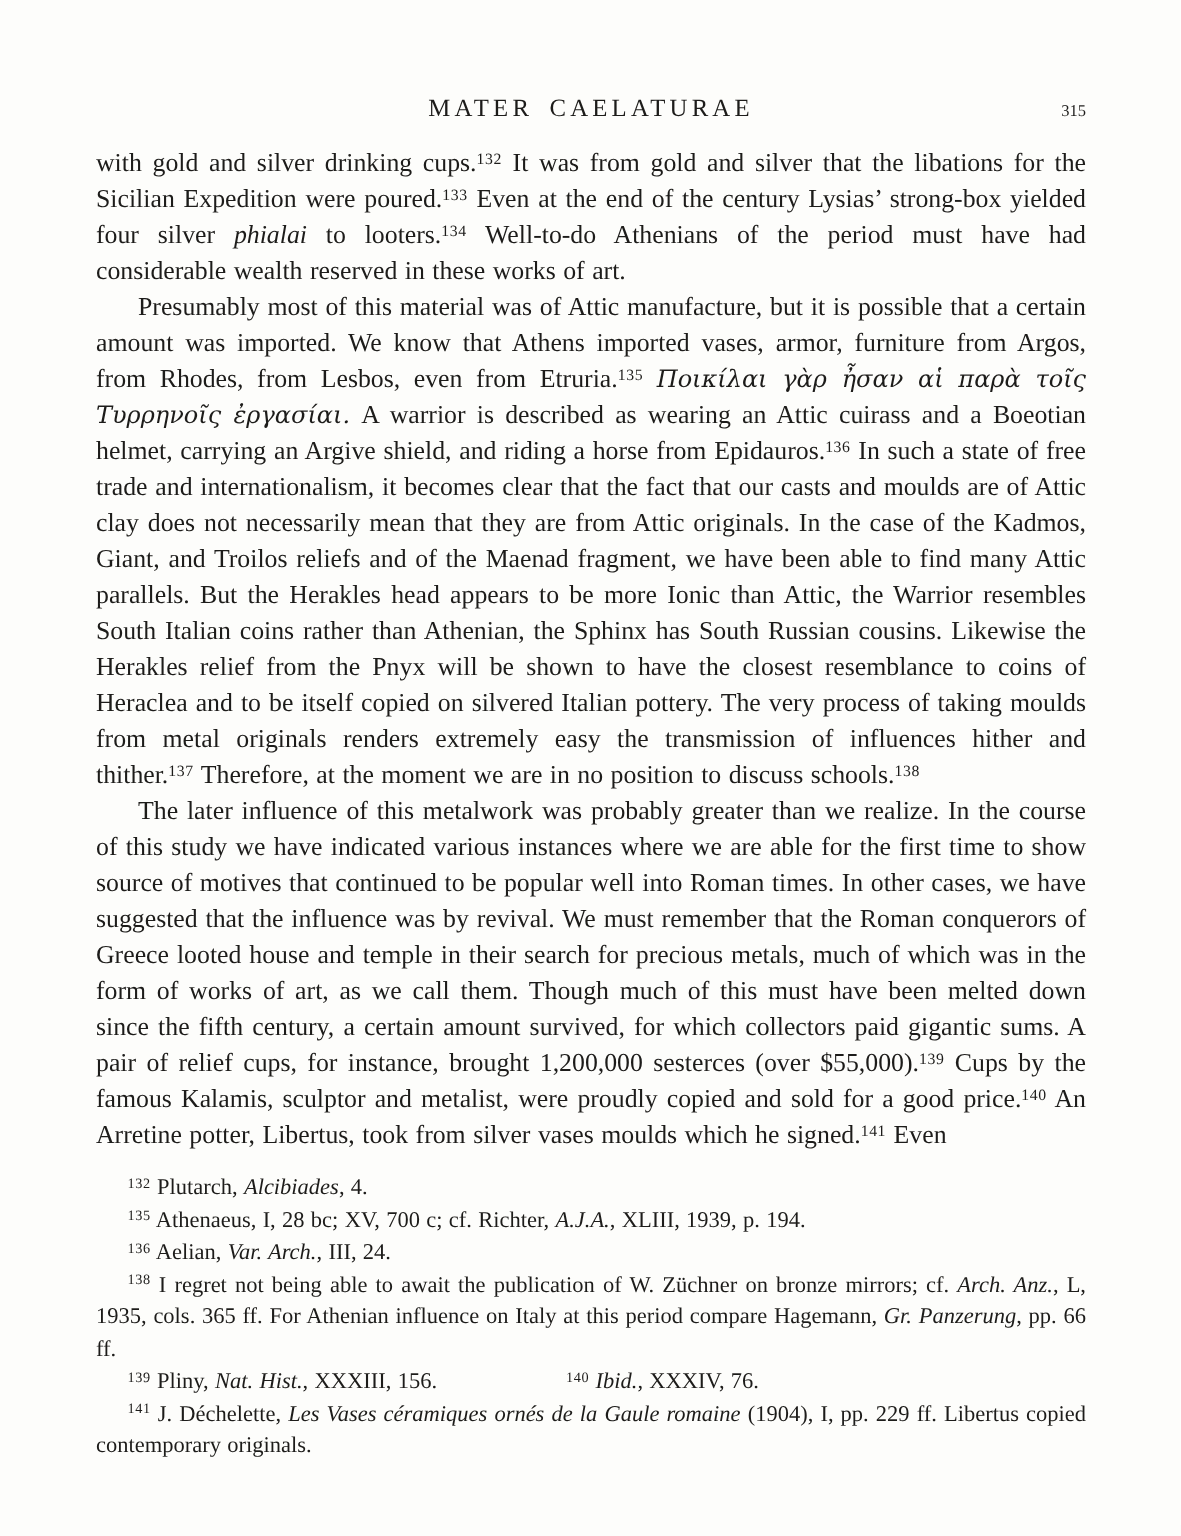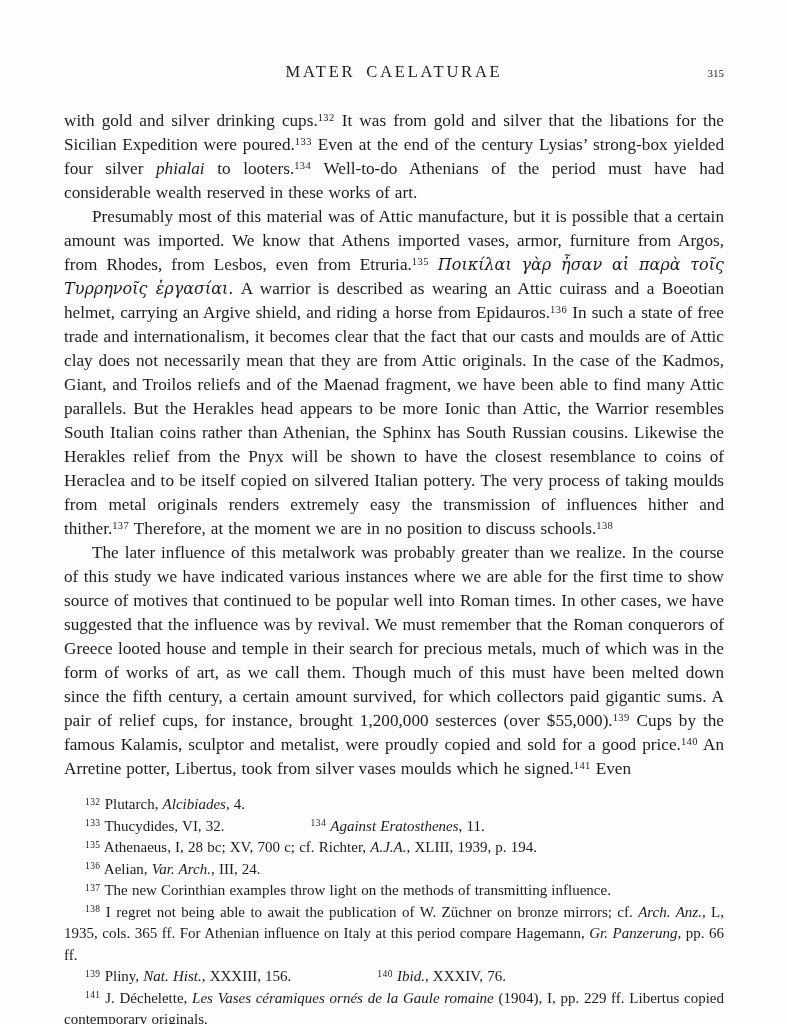--- a/index.html
+++ b/index.html
@@ -12,21 +12,21 @@
     background: #fdfdfb;
     color: #1d1c1a;
     font-family: "Liberation Serif", "DejaVu Serif", serif;
     padding: 62px 63px 0 64px;
     overflow: hidden;
   }
   .page-header {
     display: grid;
     grid-template-columns: 1fr auto 1fr;
     align-items: baseline;
-    margin-bottom: 27px;
+    margin-bottom: 15px;
   }
   .running-title {
     grid-column: 2;
     font-size: 16.5px;
     letter-spacing: 2.8px;
     word-spacing: 4px;
     white-space: nowrap;
   }
   .page-number {
     grid-column: 3;
@@ -72,21 +72,19 @@
     <span class="running-title">MATER CAELATURAE</span>
     <span class="page-number">315</span>
   </div>
   <div class="body-text">
       <p class="para"><span>with gold and silver drinking cups.</span><span class="run-sup">132</span><span> It was from gold and silver that the libations for the Sicilian Expedition were poured.</span><span class="run-sup">133</span><span> Even at the end of the century Lysias’ strong-box yielded four silver </span><span class="run-italic">phialai</span><span> to looters.</span><span class="run-sup">134</span><span> Well-to-do Athenians of the period must have had considerable wealth reserved in these works of art.</span></p>
       <p class="para indent"><span>Presumably most of this material was of Attic manufacture, but it is possible that a certain amount was imported. We know that Athens imported vases, armor, furniture from Argos, from Rhodes, from Lesbos, even from Etruria.</span><span class="run-sup">135</span><span> </span><span class="run-greek">Ποικίλαι γὰρ ἦσαν αἱ παρὰ τοῖς Τυρρηνοῖς ἐργασίαι.</span><span> A warrior is described as wearing an Attic cuirass and a Boeotian helmet, carrying an Argive shield, and riding a horse from Epidauros.</span><span class="run-sup">136</span><span> In such a state of free trade and internationalism, it becomes clear that the fact that our casts and moulds are of Attic clay does not necessarily mean that they are from Attic originals. In the case of the Kadmos, Giant, and Troilos reliefs and of the Maenad fragment, we have been able to find many Attic parallels. But the Herakles head appears to be more Ionic than Attic, the Warrior resembles South Italian coins rather than Athenian, the Sphinx has South Russian cousins. Likewise the Herakles relief from the Pnyx will be shown to have the closest resemblance to coins of Heraclea and to be itself copied on silvered Italian pottery. The very process of taking moulds from metal originals renders extremely easy the transmission of influences hither and thither.</span><span class="run-sup">137</span><span> Therefore, at the moment we are in no position to discuss schools.</span><span class="run-sup">138</span></p>
       <p class="para indent"><span>The later influence of this metalwork was probably greater than we realize. In the course of this study we have indicated various instances where we are able for the first time to show source of motives that continued to be popular well into Roman times. In other cases, we have suggested that the influence was by revival. We must remember that the Roman conquerors of Greece looted house and temple in their search for precious metals, much of which was in the form of works of art, as we call them. Though much of this must have been melted down since the fifth century, a certain amount survived, for which collectors paid gigantic sums. A pair of relief cups, for instance, brought 1,200,000 sesterces (over $55,000).</span><span class="run-sup">139</span><span> Cups by the famous Kalamis, sculptor and metalist, were proudly copied and sold for a good price.</span><span class="run-sup">140</span><span> An Arretine potter, Libertus, took from silver vases moulds which he signed.</span><span class="run-sup">141</span><span> Even</span></p>
     </div>
   <div class="footnotes-section">
       <p class="footnote"><span class="run-sup">132</span><span> Plutarch, </span><span class="run-italic">Alcibiades</span><span>, 4.</span></p>
-      <p class="footnote"><span class="run-sup">133</span><span> Thucydides, VI, 32.</span><span class="run-gap"></span><span class="run-sup">134</span><span> </span><span class="run-italic">Against Eratosthenes</span><span>, 11.</span></p>
       <p class="footnote"><span class="run-sup">135</span><span> Athenaeus, I, 28 bc; XV, 700 c; cf. Richter, </span><span class="run-italic">A.J.A.</span><span>, XLIII, 1939, p. 194.</span></p>
       <p class="footnote"><span class="run-sup">136</span><span> Aelian, </span><span class="run-italic">Var. Arch.</span><span>, III, 24.</span></p>
-      <p class="footnote"><span class="run-sup">137</span><span> The new Corinthian examples throw light on the methods of transmitting influence.</span></p>
       <p class="footnote"><span class="run-sup">138</span><span> I regret not being able to await the publication of W. Züchner on bronze mirrors; cf. </span><span class="run-italic">Arch. Anz.</span><span>, L, 1935, cols. 365 ff. For Athenian influence on Italy at this period compare Hagemann, </span><span class="run-italic">Gr. Panzerung</span><span>, pp. 66 ff.</span></p>
       <p class="footnote"><span class="run-sup">139</span><span> Pliny, </span><span class="run-italic">Nat. Hist.</span><span>, XXXIII, 156.</span><span class="run-gap"></span><span class="run-sup">140</span><span> </span><span class="run-italic">Ibid.</span><span>, XXXIV, 76.</span></p>
       <p class="footnote"><span class="run-sup">141</span><span> J. Déchelette, </span><span class="run-italic">Les Vases céramiques ornés de la Gaule romaine</span><span> (1904), I, pp. 229 ff. Libertus copied contemporary originals.</span></p>
     </div>
 </div>
 
 </body></html>

